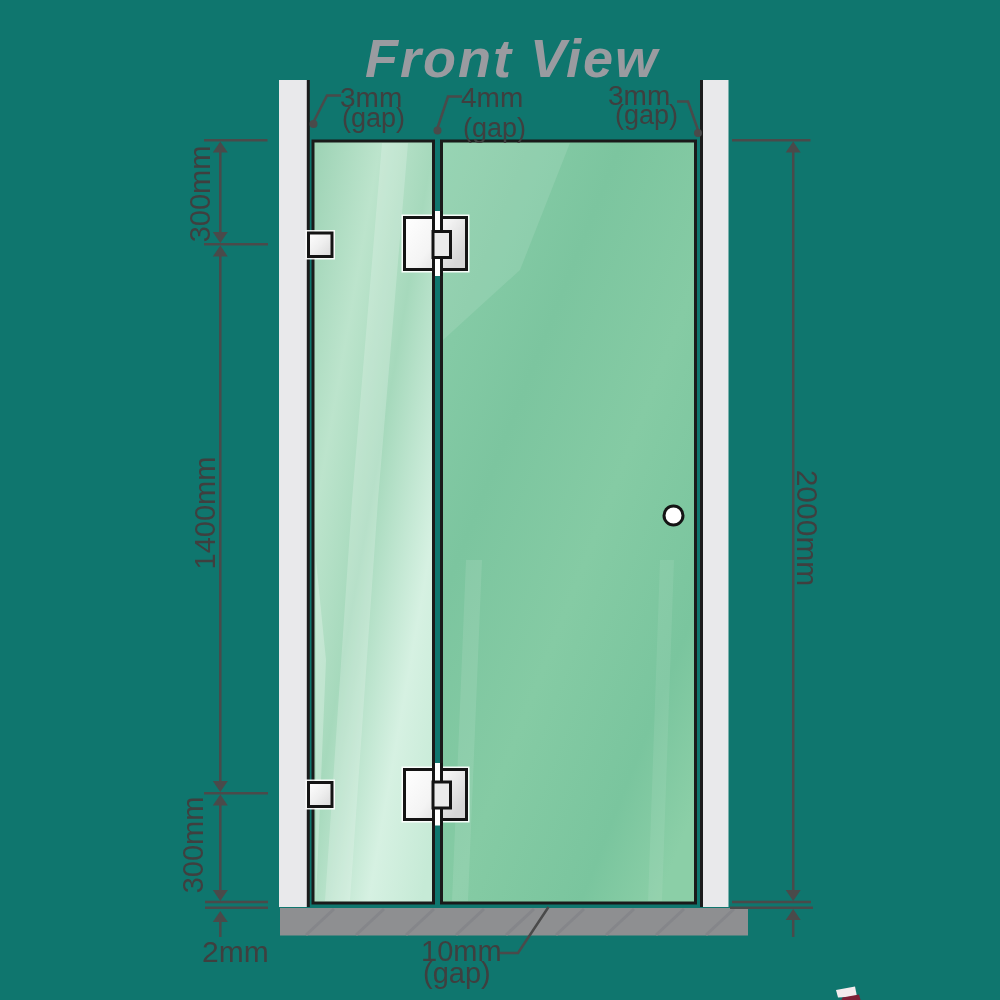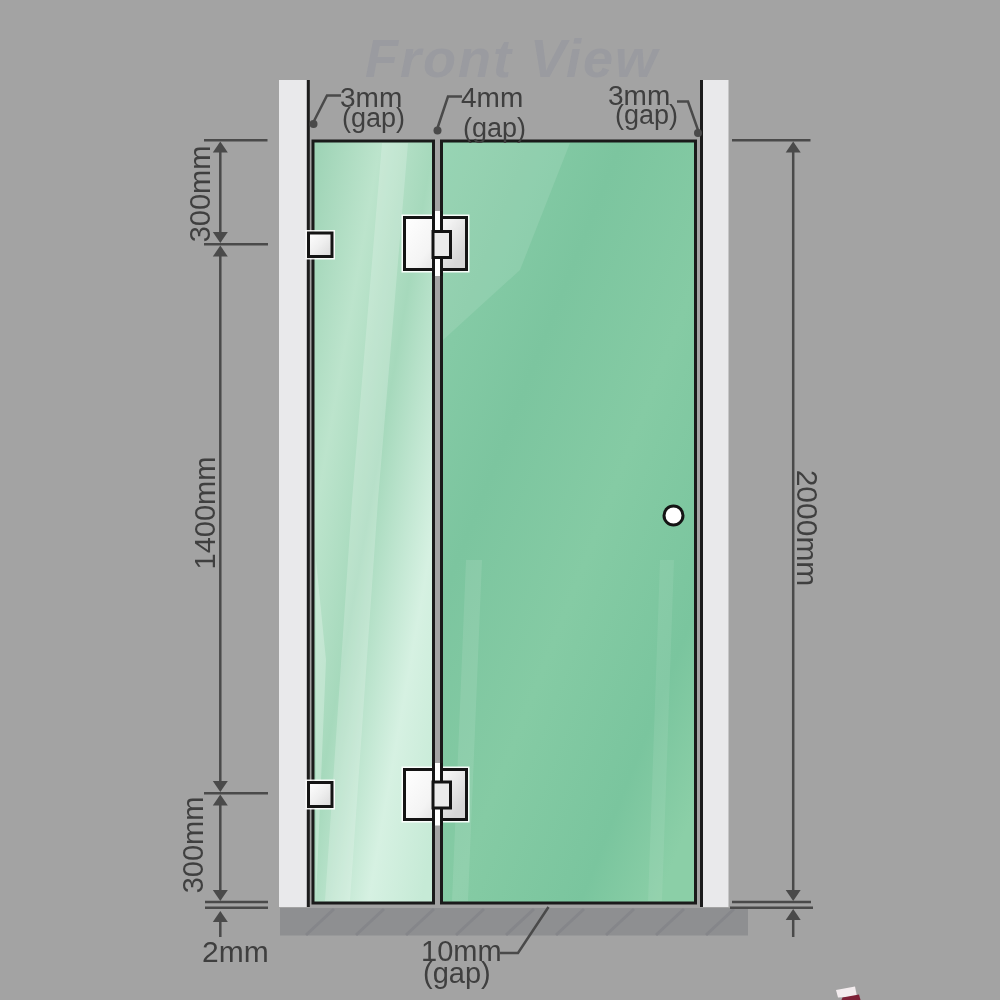--- a/index.html
+++ b/index.html
@@ -1,16 +1,16 @@
 <!DOCTYPE html>
 <html><head>
 <meta charset="utf-8">
 <style>
   html,body{margin:0;padding:0;background:#ffffff;}
-  #stage{position:relative;width:1000px;height:1000px;background:#a3a3a3;overflow:hidden;
+  #stage{position:relative;width:1000px;height:1000px;background:#0f766e;overflow:hidden;
          font-family:"Liberation Sans", sans-serif;}
   svg text{font-family:"Liberation Sans", sans-serif;}
 </style>
 </head>
 <body>
 <div id="stage">
 <svg width="1000" height="1000" viewBox="0 0 1000 1000">
   <defs>
     <linearGradient id="gFixed" x1="0" y1="0" x2="0.9" y2="1">
       <stop offset="0" stop-color="#9cd2b4"></stop>

